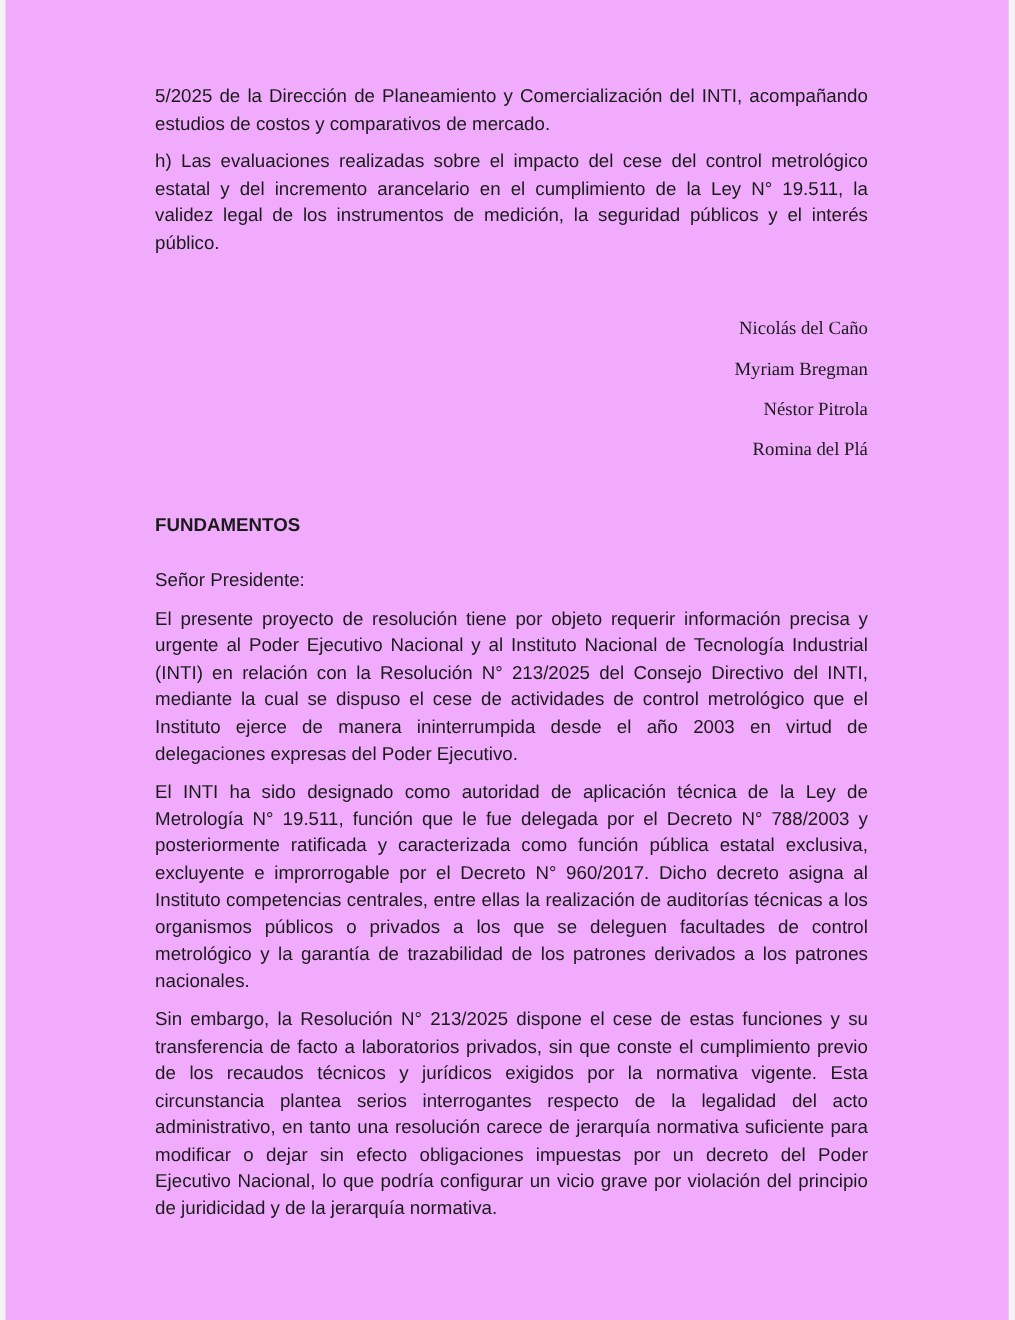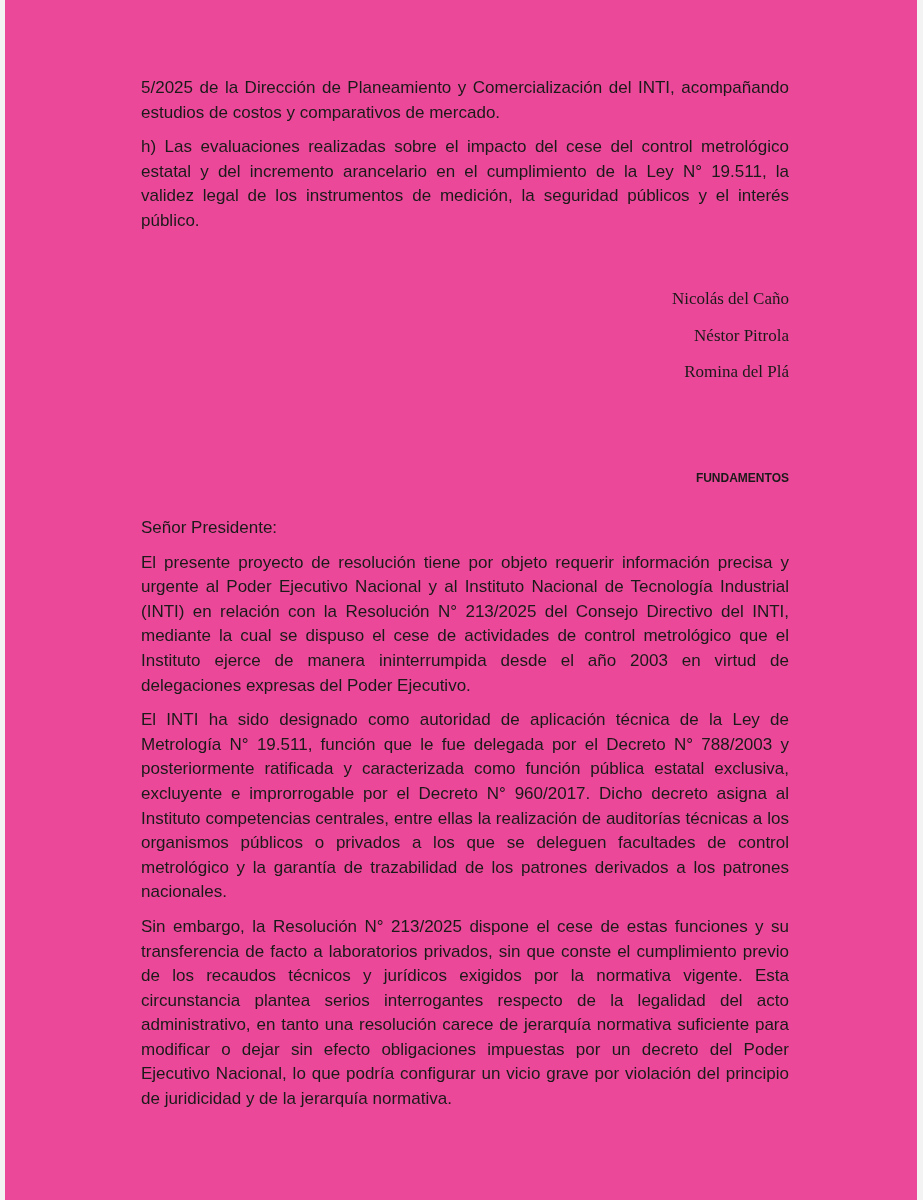--- a/index.html
+++ b/index.html
@@ -4,48 +4,49 @@
 <style>
   html, body { margin: 0; padding: 0; }
   body {
     width: 923px; height: 1200px; overflow: hidden;
     background: #f3f3f3;
     font-family: "Liberation Sans", sans-serif;
     color: #1a1a1a;
   }
   .page {
     position: absolute; left: 5px; top: 0; width: 912px; height: 1200px;
-    background: #ec4899;
+    background: #f0abfc;
   }
   .content {
     position: absolute; left: 136px; top: 76px; width: 648px;
     font-size: 17px; line-height: 24.6px;
   }
   p { margin: 0; text-align: justify; }
   .gap { margin-top: 10px; }
   .signers {
     position: absolute; right: 0; top: 205px; text-align: right;
   }
   .signer { height: 36.5px; line-height: 36.5px; font-family: Liberation Serif, serif; }
   .heading {
     position: absolute; left: 0; width: 648px; top: 390px;
-    text-align: right; font-weight: bold; font-size: 12px;
+    text-align: left; font-weight: bold; font-size: 17px;
   }
   .fund { position: absolute; left: 0; top: 440px; width: 648px; }
 </style>
 </head>
 <body>
 
 <div class="page">
   <div class="content">
     <p>5/2025 de la Dirección de Planeamiento y Comercialización del INTI, acompañando estudios de costos y comparativos de mercado.</p>
     <p class="gap">h) Las evaluaciones realizadas sobre el impacto del cese del control metrológico estatal y del incremento arancelario en el cumplimiento de la Ley N° 19.511, la validez legal de los instrumentos de medición, la seguridad públicos y el interés público.</p>
 
     <div class="signers">
       <div class="signer">Nicolás del Caño</div>
+      <div class="signer">Myriam Bregman</div>
       <div class="signer">Néstor Pitrola</div>
       <div class="signer">Romina del Plá</div>
     </div>
 
     <div class="heading">FUNDAMENTOS</div>
 
     <div class="fund">
       <p>Señor Presidente:</p>
       <p class="gap">El presente proyecto de resolución tiene por objeto requerir información precisa y urgente al Poder Ejecutivo Nacional y al Instituto Nacional de Tecnología Industrial (INTI) en relación con la Resolución N° 213/2025 del Consejo Directivo del INTI, mediante la cual se dispuso el cese de actividades de control metrológico que el Instituto ejerce de manera ininterrumpida desde el año 2003 en virtud de delegaciones expresas del Poder Ejecutivo.</p>
       <p class="gap">El INTI ha sido designado como autoridad de aplicación técnica de la Ley de Metrología N° 19.511, función que le fue delegada por el Decreto N° 788/2003 y posteriormente ratificada y caracterizada como función pública estatal exclusiva, excluyente e improrrogable por el Decreto N° 960/2017. Dicho decreto asigna al Instituto competencias centrales, entre ellas la realización de auditorías técnicas a los organismos públicos o privados a los que se deleguen facultades de control metrológico y la garantía de trazabilidad de los patrones derivados a los patrones nacionales.</p>

